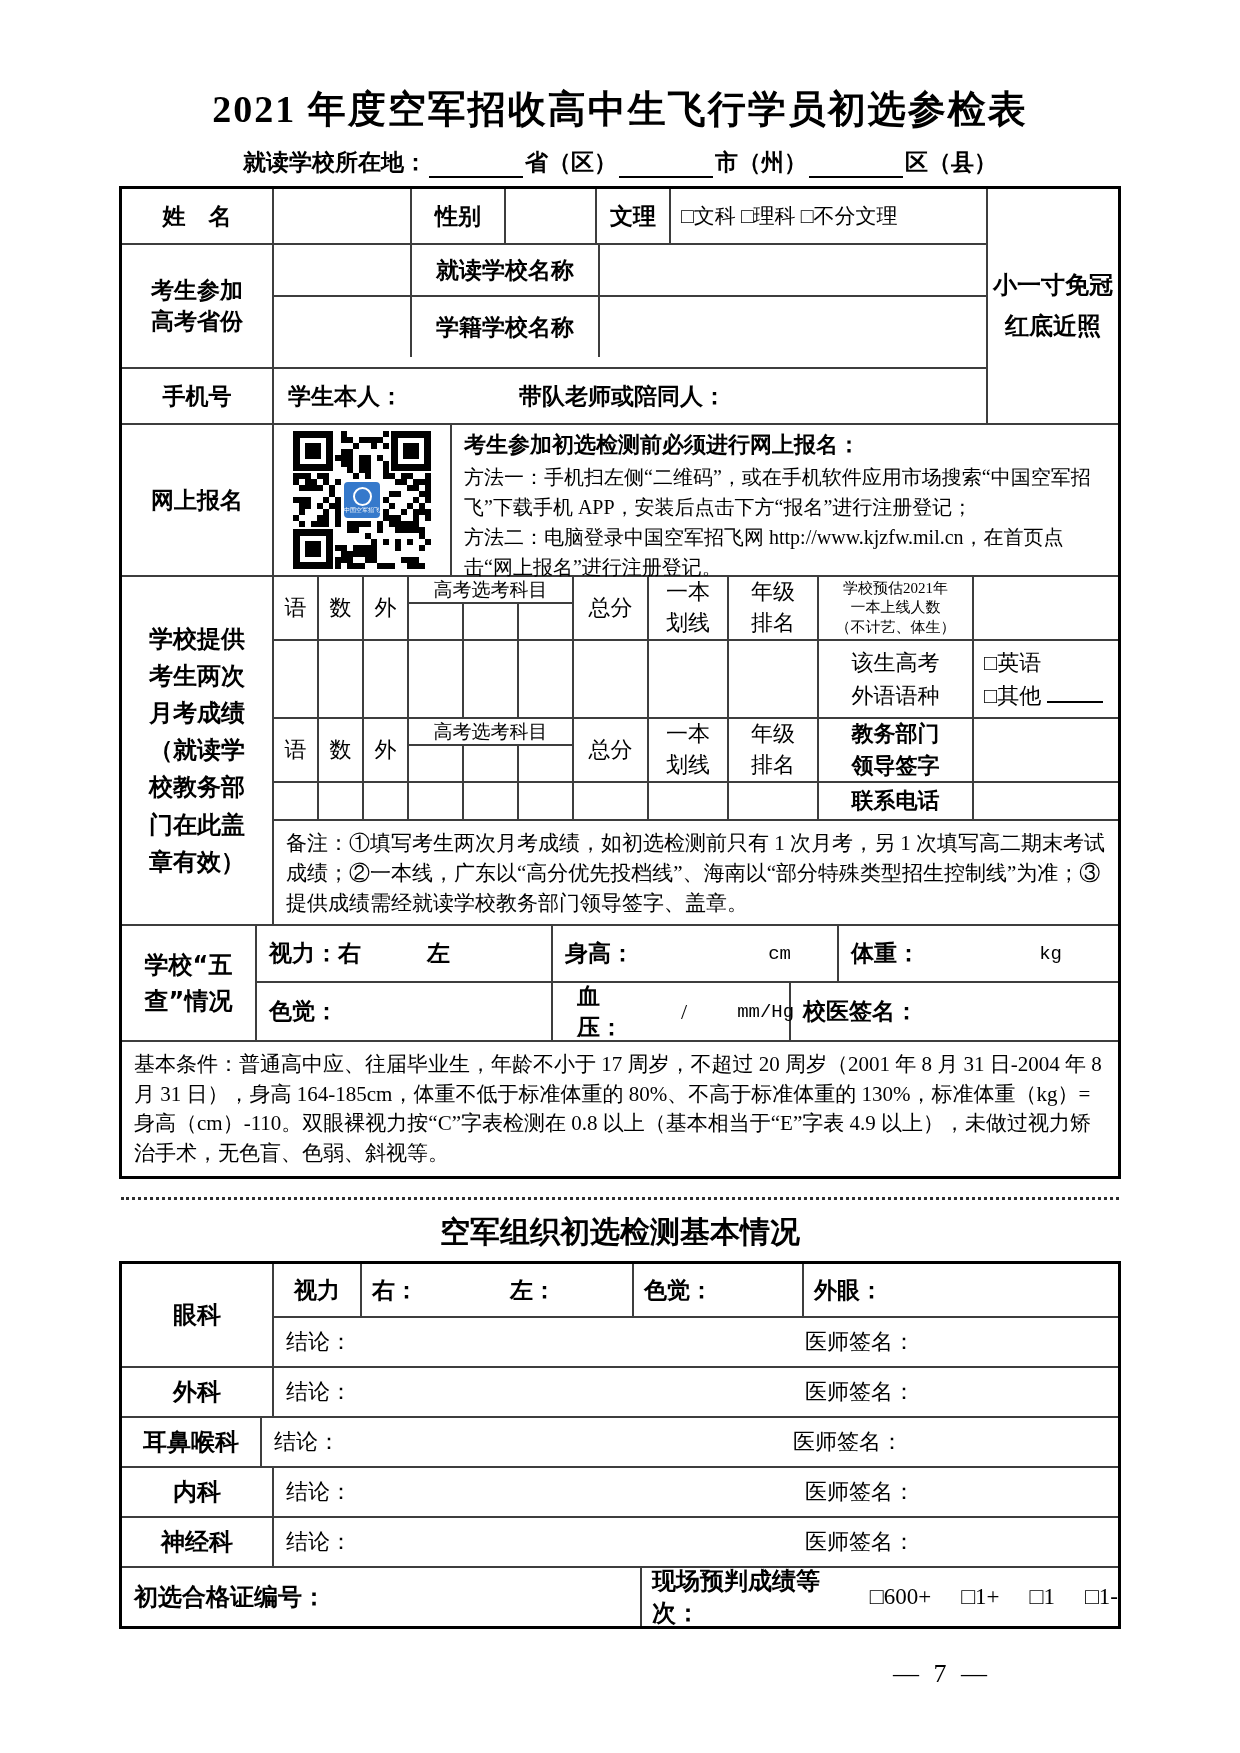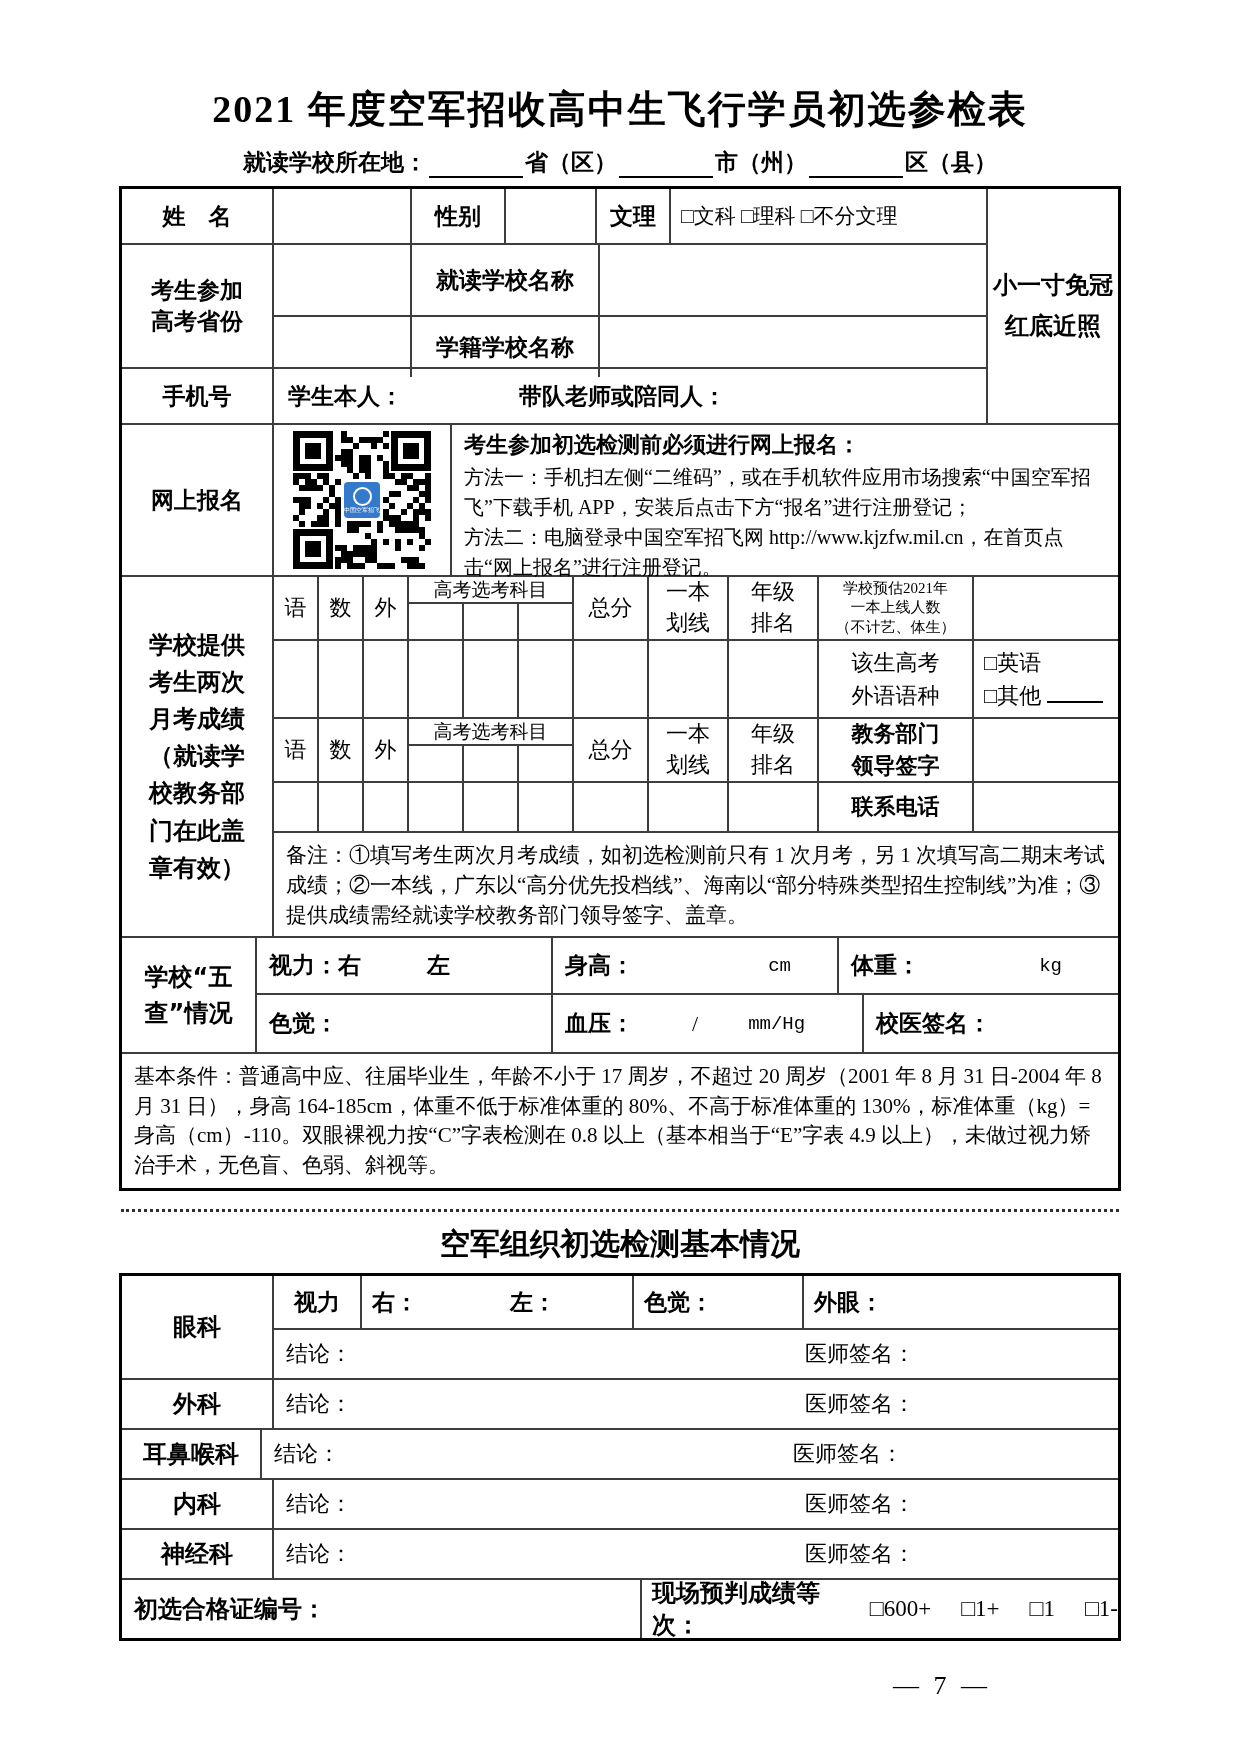--- a/index.html
+++ b/index.html
@@ -61,21 +61,21 @@
           <div class="cell" style="flex:1;padding-left:10px">
             <span class="txt" style="font-size:21px">□文科 □理科 □不分文理</span>
           </div>
         </div>
         <div class="row bb" style="height:124px">
           <div class="col br lbl" style="width:152px">
             <div>考生参加</div>
             <div>高考省份</div>
           </div>
           <div style="flex:1">
-            <div class="row bb" style="height:72px">
+            <div class="row bb" style="height:52px">
               <div class="br" style="width:138px"></div>
               <div class="cell ctr br lbl" style="width:188px">就读学校名称</div>
               <div style="flex:1"></div>
             </div>
             <div class="row" style="height:60px">
               <div class="br" style="width:138px"></div>
               <div class="cell ctr br lbl" style="width:188px">学籍学校名称</div>
               <div style="flex:1"></div>
             </div>
           </div>
@@ -357,21 +357,21 @@
             <div>年级</div>
             <div>排名</div>
           </div>
           <div class="col br lbl" style="width:155px;font-size:22px;line-height:1.45">
             <div>教务部门</div>
             <div>领导签字</div>
           </div>
           <div style="flex:1"></div>
         </div>
 
-        <div class="row bb" style="height:50px">
+        <div class="row bb" style="height:38px">
           <div class="br" style="width:45px"></div>
           <div class="br" style="width:45px"></div>
           <div class="br" style="width:45px"></div>
           <div class="br" style="width:55px"></div>
           <div class="br" style="width:55px"></div>
           <div class="br" style="width:55px"></div>
           <div class="br" style="width:75px"></div>
           <div class="br" style="width:80px"></div>
           <div class="br" style="width:90px"></div>
           <div class="cell ctr br lbl" style="width:155px;font-size:22px">联系电话</div>
@@ -401,21 +401,21 @@
           </div>
           <div class="cell" style="flex:1;padding-left:12px">
             <span class="lbl">体重：</span>
             <span class="mono" style="margin-left:auto;margin-right:56px">kg</span>
           </div>
         </div>
         <div class="row" style="height:57px">
           <div class="cell br" style="width:296px;padding-left:12px">
             <span class="lbl">色觉：</span>
           </div>
-          <div class="cell br" style="width:311px;padding-left:12px">
+          <div class="cell br" style="width:238px;padding-left:24px">
             <span class="lbl">血压：</span>
             <span class="t22" style="margin-left:58px">/</span>
             <span class="mono" style="margin-left:50px">mm/Hg</span>
           </div>
           <div class="cell" style="flex:1;padding-left:12px">
             <span class="lbl">校医签名：</span>
           </div>
         </div>
       </div>
     </div>

